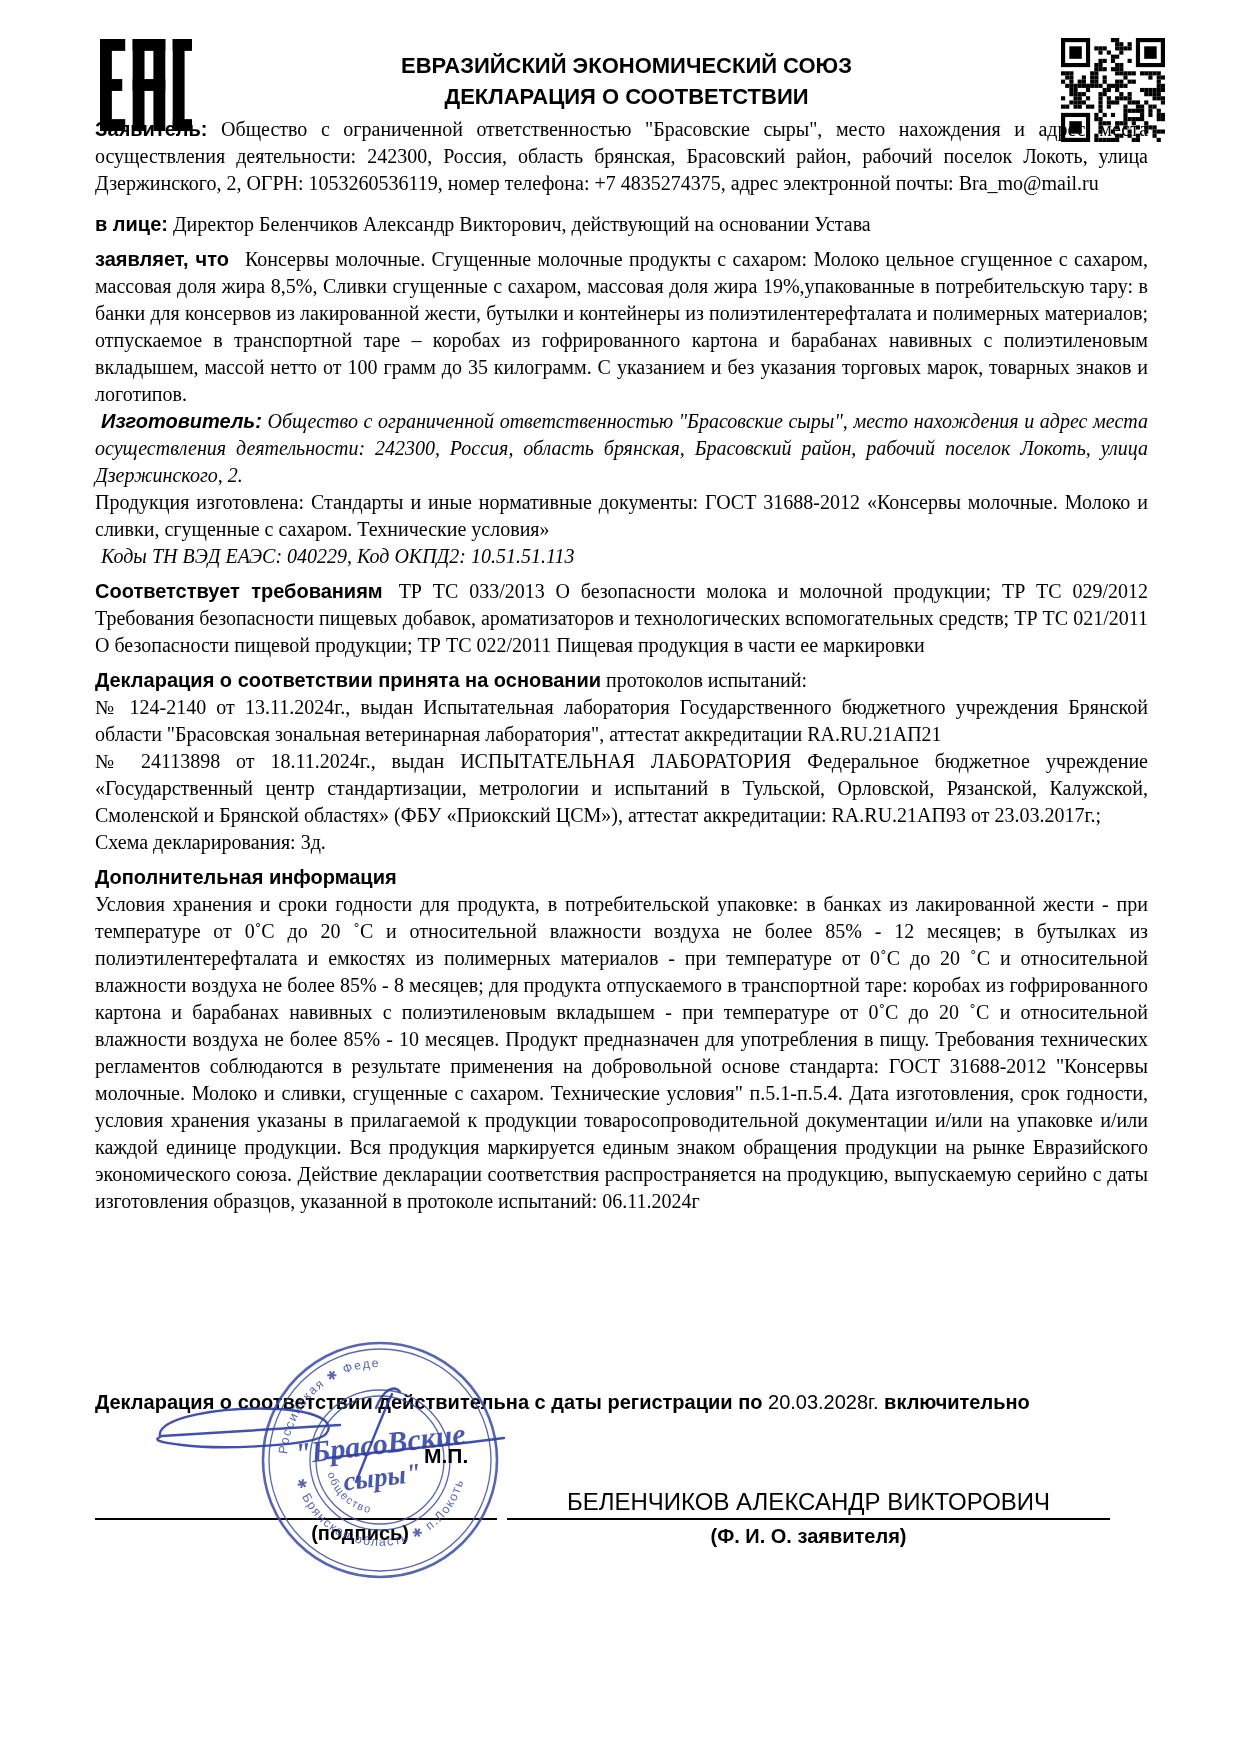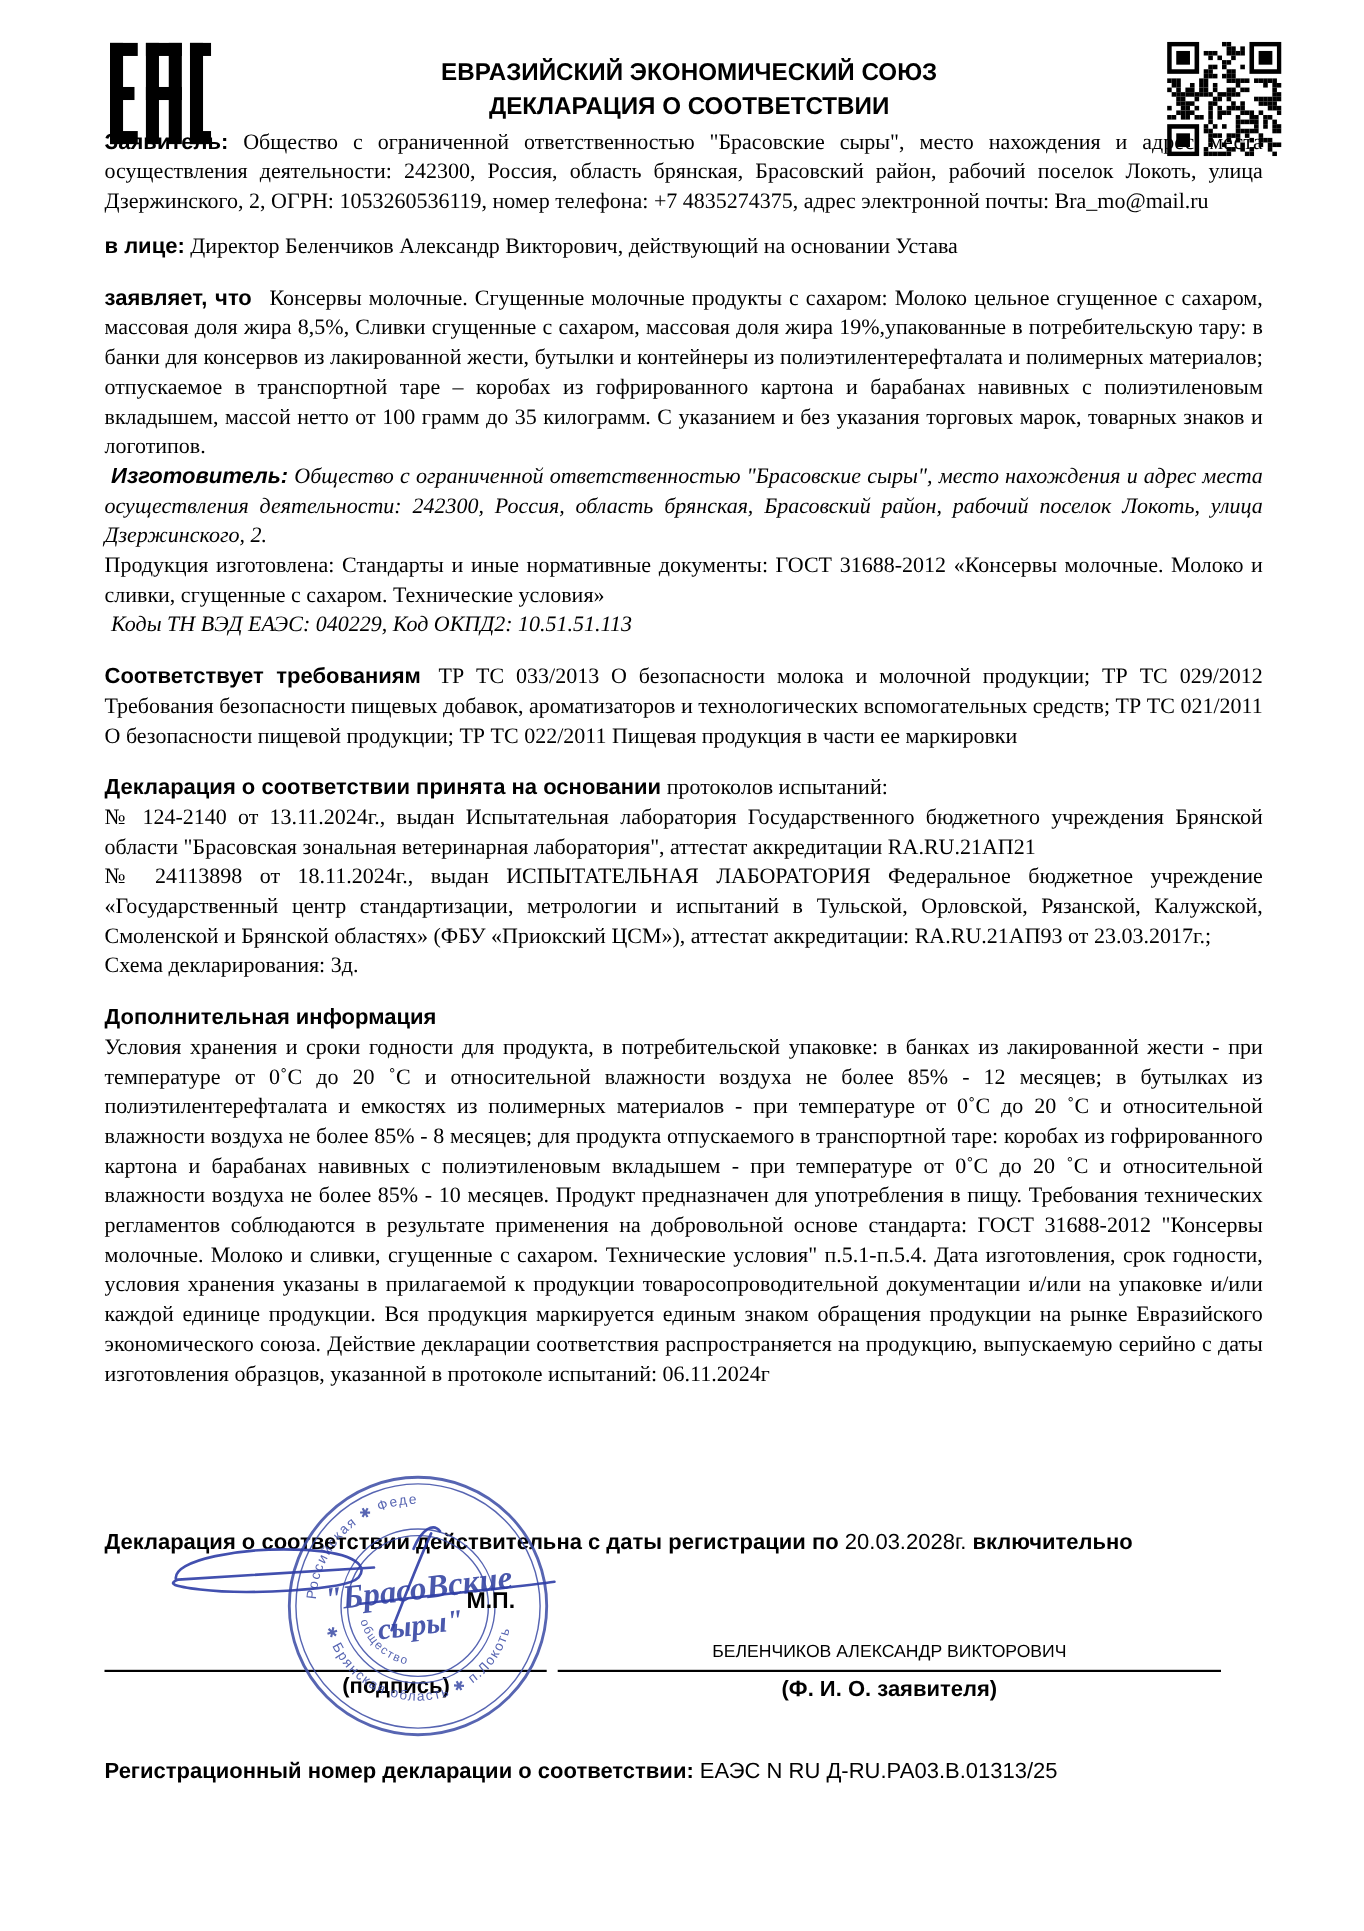--- a/index.html
+++ b/index.html
@@ -9,32 +9,32 @@
   .doc-header{position:absolute;top:36px;left:100px;right:75px;height:102px;display:flex;align-items:flex-start;}
   .eac-logo{width:92px;height:98px;flex:0 0 auto;}
   .titles{flex:1;text-align:center;padding-top:14px;
           font-family:"Liberation Sans","DejaVu Sans",sans-serif;font-weight:bold;font-size:22px;line-height:31px;}
   .qr{width:104px;height:104px;flex:0 0 auto;margin-top:2px;}
   
   .doc-body{position:absolute;top:116px;left:95px;width:1053px;}
   .para{margin:0;text-align:justify;}
   .lbl{font-family:"Liberation Sans","DejaVu Sans",sans-serif;font-weight:bold;}
   .mt14{margin-top:14px;}
-  .mt8{margin-top:20px;}
+  .mt8{margin-top:8px;}
   .gap-after-label{margin-right:16px;}
   .indent{text-indent:6px;font-style:italic;}
   
   .footer{position:absolute;top:1388px;left:95px;width:1053px;
           font-family:"Liberation Sans","DejaVu Sans",sans-serif;font-size:20px;}
   .validity{font-weight:bold;line-height:28px;}
   .validity .val{font-weight:normal;}
   .sign-row{display:flex;align-items:flex-end;margin-top:62px;}
   .sign-col-left{width:402px;border-bottom:2px solid #000;height:40px;}
   .sign-col-right{flex:1;margin-left:10px;margin-right:38px;border-bottom:2px solid #000;
-                  text-align:center;font-weight:normal;font-size:16px;padding-bottom:3px;}
+                  text-align:center;font-weight:normal;font-size:24px;padding-bottom:3px;}
   .captions{display:flex;font-weight:bold;}
   .cap-left{width:402px;text-align:right;padding-right:88px;box-sizing:border-box;padding-top:0;}
   .cap-right{flex:1;margin-left:10px;margin-right:38px;text-align:center;padding-top:3px;}
   .reg-line{margin-top:47px;font-weight:bold;}
   .reg-line .val{font-weight:normal;}
   .reg-date{margin-top:13px;font-weight:bold;}
   .reg-date .val{font-weight:normal;margin-left:62px;}
   .mp{position:absolute;left:424px;top:1442px;font-family:"Liberation Sans","DejaVu Sans",sans-serif;
       font-weight:bold;font-size:21px;z-index:3;}
   
@@ -322,24 +322,20 @@
 
     <div class="sign-row">
       <div class="sign-col-left"></div>
       <div class="sign-col-right">БЕЛЕНЧИКОВ АЛЕКСАНДР ВИКТОРОВИЧ</div>
     </div>
     <div class="captions">
       <div class="cap-left">(подпись)</div>
       <div class="cap-right">(Ф. И. О. заявителя)</div>
     </div>
 
-    <div class="reg-line">
-      <span>Регистрационный номер декларации о соответствии:</span>
-      <span class="val">ЕАЭС N RU Д-RU.РА03.В.01313/25</span>
-    </div>
   </div>
 
   <div class="mp">М.П.</div>
 
   <svg class="stamp" width="252" height="252" viewBox="0 0 252 252" aria-hidden="true">
     <defs>
       <path id="cw-circle" d="M 126,33 a 93,93 0 1 1 -0.05,0"></path>
       <path id="ccw-bottom" d="M 40,126 A 86,86 0 1 0 212,126"></path>
       <path id="ccw-inner" d="M 72,126 A 54,54 0 1 0 180,126"></path>
     </defs>

